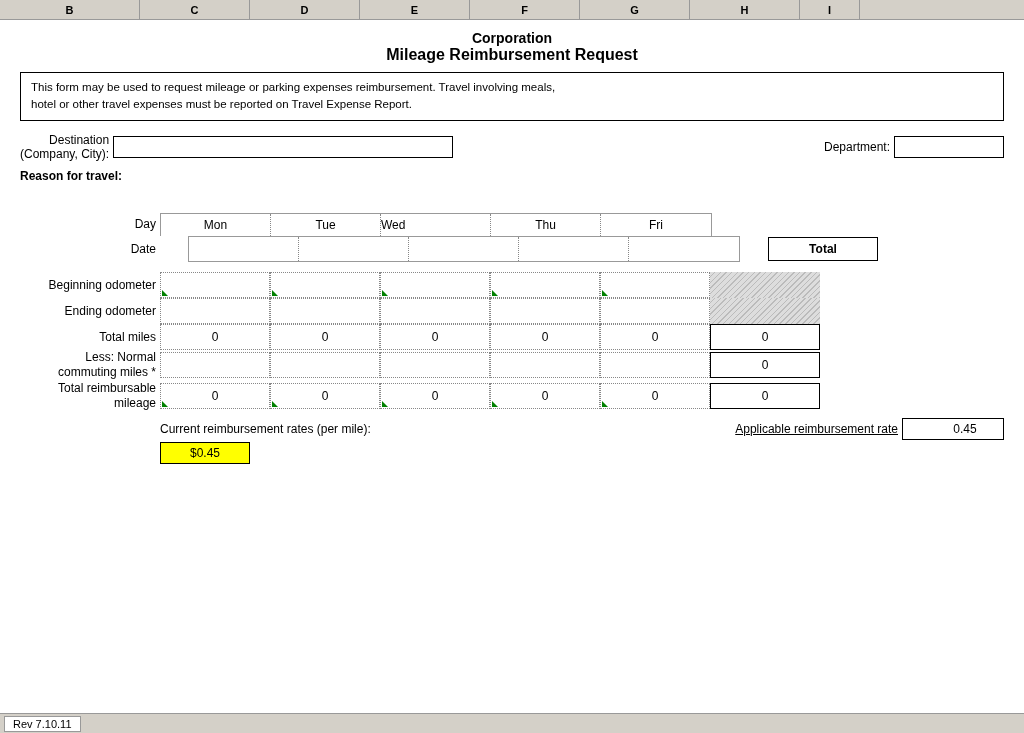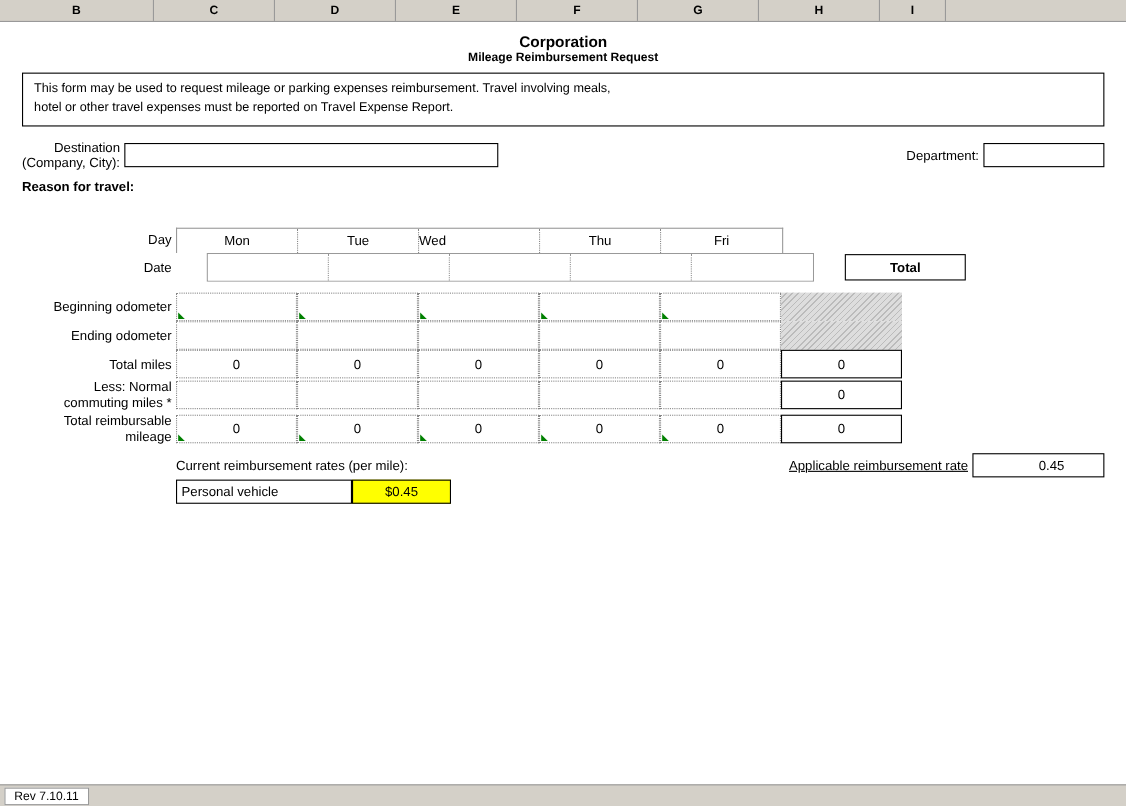--- a/index.html
+++ b/index.html
@@ -34,21 +34,21 @@
 
     .title-section {
       text-align: center;
       margin-bottom: 8px;
     }
     .title-main {
       font-size: 14px;
       font-weight: bold;
     }
     .title-sub {
-      font-size: 11px;
+      font-size: 16px;
       font-weight: bold;
     }
 
     .info-box {
       border: 1px solid #000;
       padding: 6px 10px;
       margin: 8px 0 12px 0;
       font-size: 11.5px;
       line-height: 1.5;
     }
@@ -245,26 +245,25 @@
         </div>
         <div style="width:110px; border:1px solid #000; height:26px; display:flex; align-items:center; justify-content:center; font-size:12px;">0</div>
       </div>
 
       <div style="display:flex; align-items:center; margin-top:4px;">
         <div style="width:140px;"></div>
         <div style="flex:1;">
           <span style="font-size:12px;">Current reimbursement rates (per mile):</span>
         </div>
         <div style="width:220px; text-align:right; padding-right:4px; font-size:12px; text-decoration:underline;">Applicable reimbursement rate</div>
-        <div style="width:120px; border:1px solid #000; height:22px; display:flex; align-items:center; justify-content:center; font-size:12px;padding-left:24px;">0.45</div>
+        <div style="width:102px; border:1px solid #000; height:22px; display:flex; align-items:center; justify-content:center; font-size:12px;padding-left:24px;">0.45</div>
       </div>
 
       <div style="display:flex; align-items:center; margin-top:2px;">
         <div style="width:140px;"></div>
-        <div style="border:1px solid #000; height:22px; width:160px; display:flex; align-items:center; padding-left:4px; font-size:12px;">Personal vehicle</div>
         <div style="border:1px solid #000; height:22px; width:90px; display:flex; align-items:center; justify-content:center; font-size:12px; background:#ffff00;">$0.45</div>
       </div>
 
     </div>
   </div>
 
   <div class="tab-bar" style="position:absolute; bottom:0; left:0; width:100%;">
     <div class="tab-item">Rev 7.10.11</div>
   </div>
 

